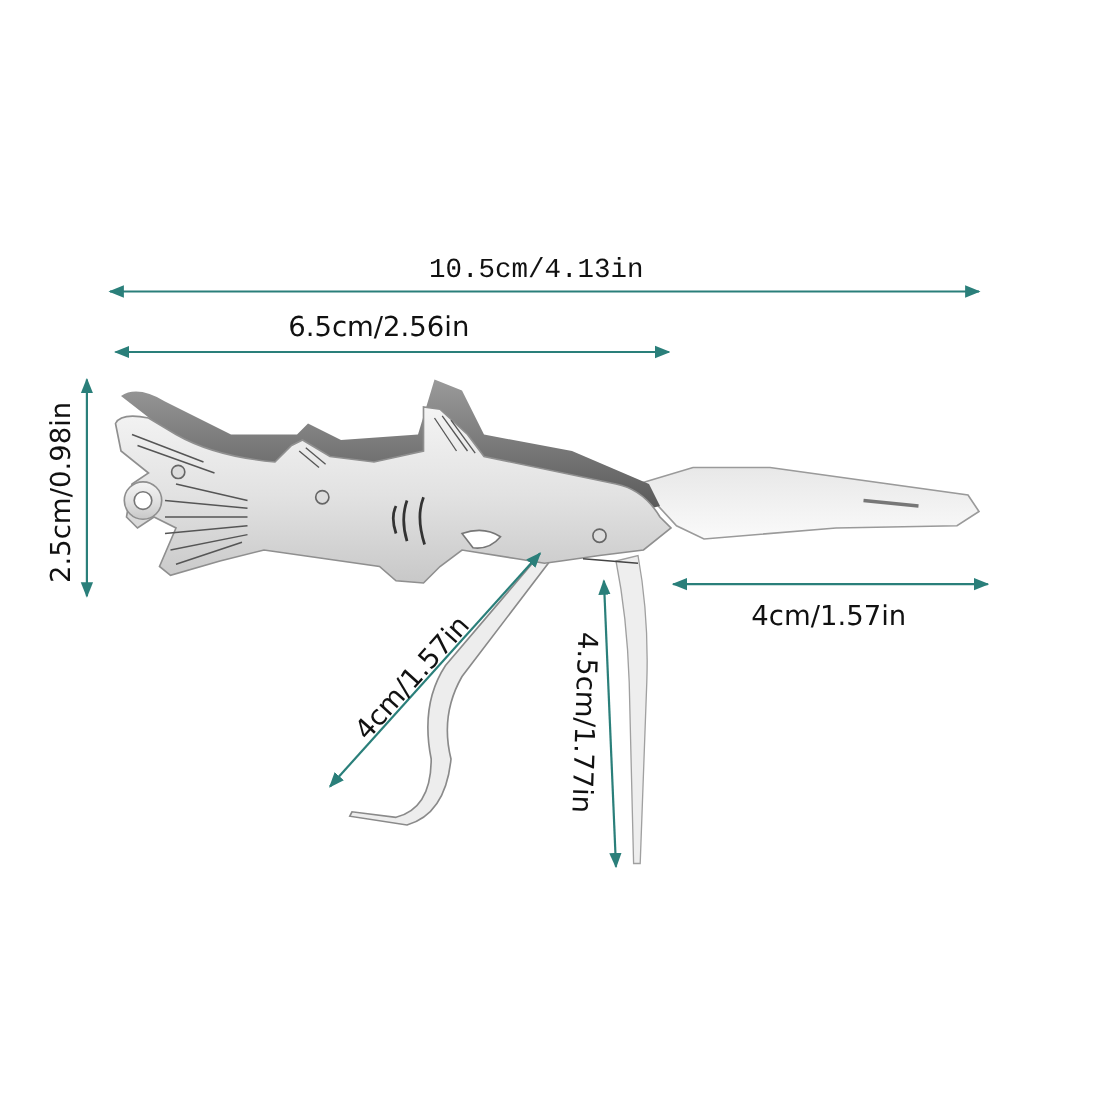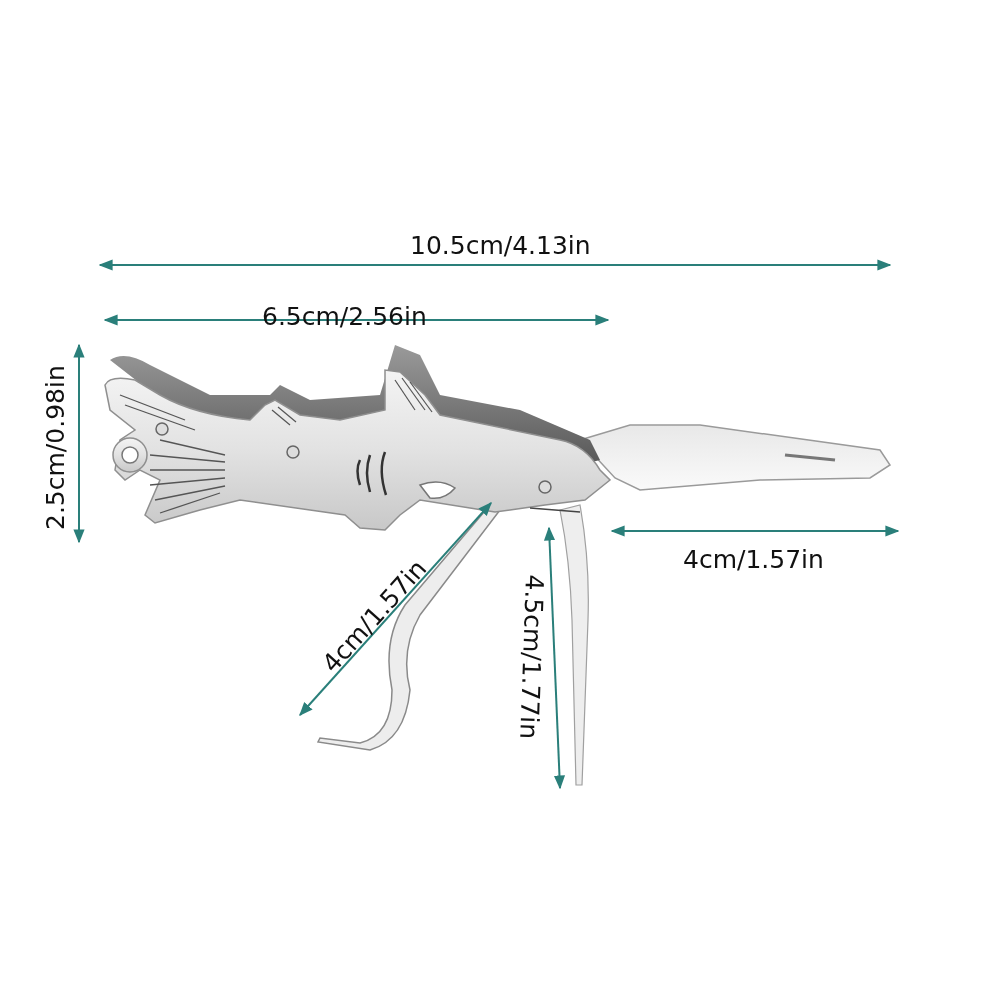--- a/index.html
+++ b/index.html
@@ -89,18 +89,18 @@
   <g stroke="#2a7f7a" stroke-width="2" fill="none">
     <line x1="100" y1="265" x2="890" y2="265" marker-start="url(#ah)" marker-end="url(#ah)"></line>
     <line x1="105" y1="320" x2="608" y2="320" marker-start="url(#ah)" marker-end="url(#ah)"></line>
     <line x1="79" y1="345" x2="79" y2="542" marker-start="url(#ah)" marker-end="url(#ah)"></line>
     <line x1="612" y1="531" x2="898" y2="531" marker-start="url(#ah)" marker-end="url(#ah)"></line>
     <line x1="491" y1="503" x2="300" y2="715" marker-start="url(#ah)" marker-end="url(#ah)"></line>
     <line x1="549" y1="528" x2="560" y2="788" marker-start="url(#ah)" marker-end="url(#ah)"></line>
   </g>
 </svg>
 
-<div class="label" style="left:410px; top:233px;">10.5cm/4.13in</div>
-<div class="label" style="left:262px; top:304px;">6.5cm/2.56in</div>
+<div class="label" style="left:390px; top:233px;font-family:Liberation Mono, monospace;">10.5cm/4.13in</div>
+<div class="label" style="left:262px; top:284px;">6.5cm/2.56in</div>
 <div class="label" style="left:43px; top:530px; transform-origin:0 0; transform:rotate(-90deg);">2.5cm/0.98in</div>
 <div class="label" style="left:683px; top:547px;">4cm/1.57in</div>
 <div class="label" style="left:318px; top:660px; transform-origin:0 0; transform:rotate(-48deg);">4cm/1.57in</div>
 <div class="label" style="left:547px; top:575px; transform-origin:0 0; transform:rotate(92deg);">4.5cm/1.77in</div>
 
 </body></html>

